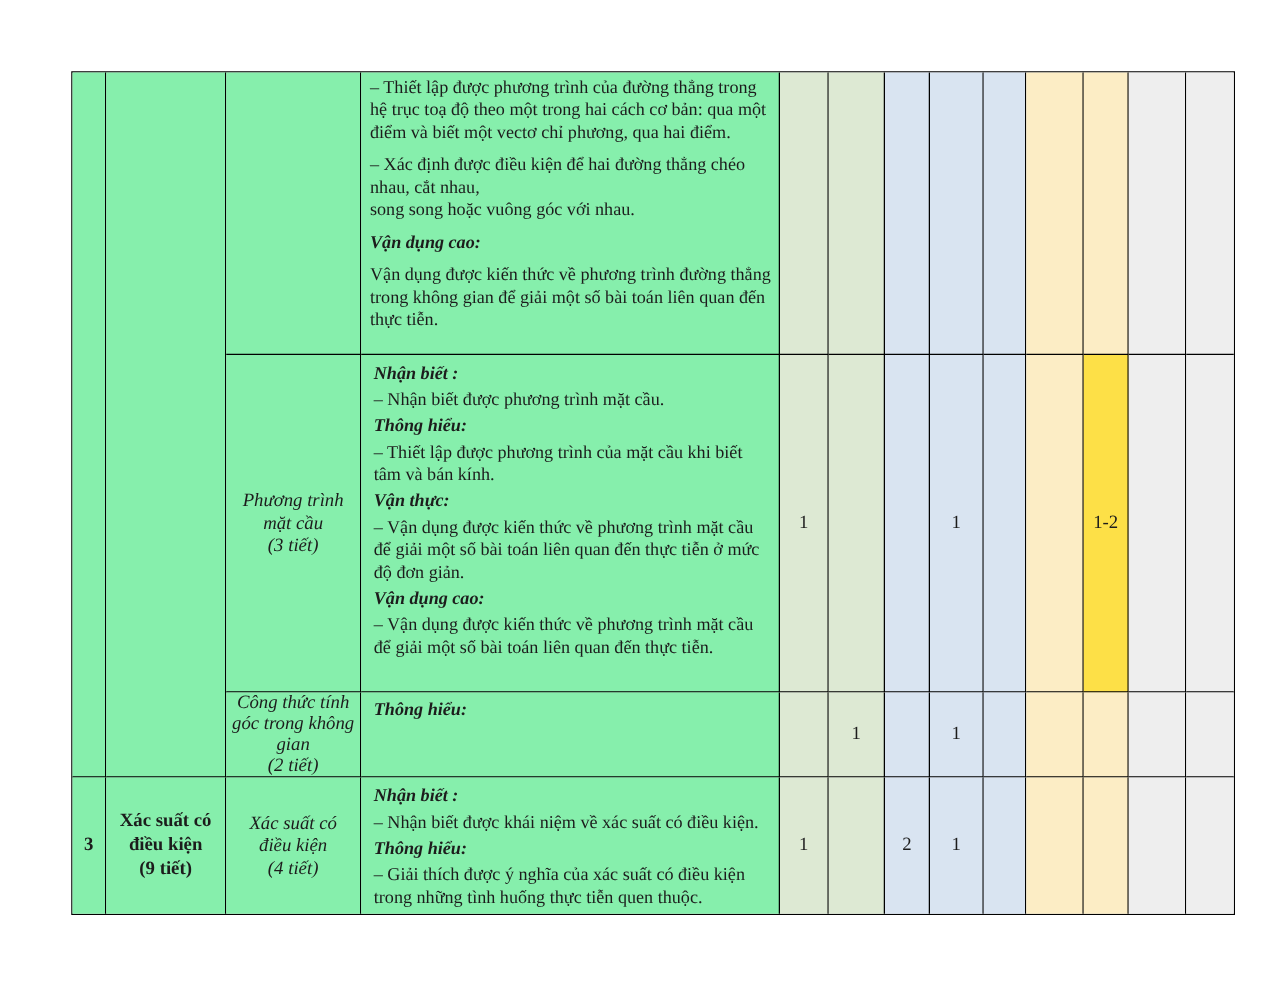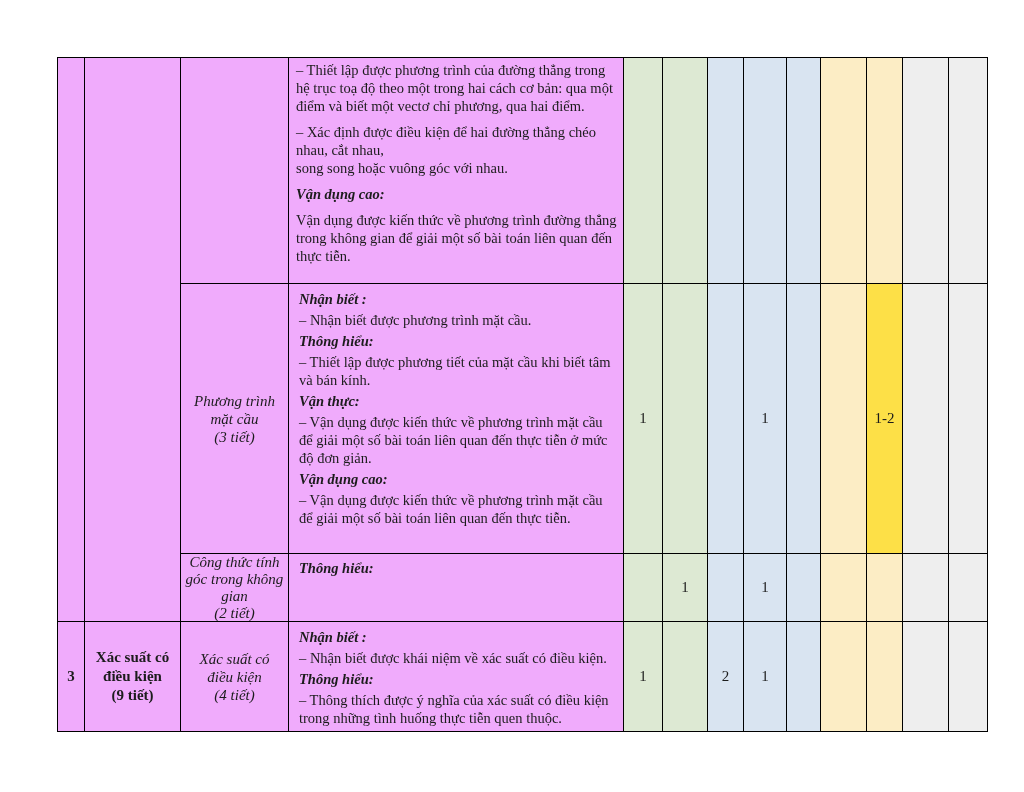--- a/index.html
+++ b/index.html
@@ -20,21 +20,21 @@
     display:grid;
     grid-template-columns:27px 96px 108px 335px 39px 45px 36px 43px 34px 46px 36px 46px 38px;
     grid-template-rows:226px 270px 68px 109px;
     border:1px solid #000;
     box-sizing:content-box;
   }
   .cell{
     border-right:1px solid #000;
     border-bottom:1px solid #000;
     overflow:hidden;
-    background:#f0abfc;
+    background:#86efac;
     box-sizing:border-box;
   }
   .last-col{border-right:none;}
   .last-row{border-bottom:none;}
   .req{
     padding:3px 6px 2px 7px;
     font-size:14.5px;
     line-height:18px;
     text-align:left;
   }
@@ -94,21 +94,21 @@
     <div class="cell score last-col" style="grid-area: 1 / 13 / 2 / 14; background-color: rgb(238, 238, 238);"></div>
 
     <div class="cell sub" style="grid-area:2/3/3/4">
       <div>Phương trình mặt cầu</div>
       <div>(3 tiết)</div>
     </div>
     <div class="cell req" style="grid-area:2/4/3/5">
       <p class="line hd">Nhận biết :</p>
       <p class="line">– Nhận biết được phương trình mặt cầu.</p>
       <p class="line hd">Thông hiểu:</p>
-      <p class="line">– Thiết lập được phương tiết của mặt cầu khi biết tâm và bán kính.</p>
+      <p class="line">– Thiết lập được phương trình của mặt cầu khi biết tâm và bán kính.</p>
       <p class="line hd">Vận thực:</p>
       <p class="line">– Vận dụng được kiến thức về phương trình mặt cầu để giải một số bài toán liên quan đến thực tiễn ở mức độ đơn giản.</p>
       <p class="line hd">Vận dụng cao:</p>
       <p class="line">– Vận dụng được kiến thức về phương trình mặt cầu để giải một số bài toán liên quan đến thực tiễn.</p>
     </div>
     <div class="cell score" style="grid-area: 2 / 5 / 3 / 6; background-color: rgb(221, 233, 211);">1</div>
     <div class="cell score" style="grid-area: 2 / 6 / 3 / 7; background-color: rgb(221, 233, 211);"></div>
     <div class="cell score" style="grid-area: 2 / 7 / 3 / 8; background-color: rgb(217, 228, 241);"></div>
     <div class="cell score" style="grid-area: 2 / 8 / 3 / 9; background-color: rgb(217, 228, 241);">1</div>
     <div class="cell score" style="grid-area: 2 / 9 / 3 / 10; background-color: rgb(217, 228, 241);"></div>
@@ -140,21 +140,21 @@
       <div>(9 tiết)</div>
     </div>
     <div class="cell sub last-row" style="grid-area:4/3/5/4">
       <div>Xác suất có điều kiện</div>
       <div>(4 tiết)</div>
     </div>
     <div class="cell req last-row" style="grid-area:4/4/5/5">
       <p class="line hd">Nhận biết :</p>
       <p class="line">– Nhận biết được khái niệm về xác suất có điều kiện.</p>
       <p class="line hd">Thông hiểu:</p>
-      <p class="line">– Thông thích được ý nghĩa của xác suất có điều kiện trong những tình huống thực tiễn quen thuộc.</p>
+      <p class="line">– Giải thích được ý nghĩa của xác suất có điều kiện trong những tình huống thực tiễn quen thuộc.</p>
     </div>
     <div class="cell score last-row" style="grid-area: 4 / 5 / 5 / 6; background-color: rgb(221, 233, 211);">1</div>
     <div class="cell score last-row" style="grid-area: 4 / 6 / 5 / 7; background-color: rgb(221, 233, 211);"></div>
     <div class="cell score last-row" style="grid-area: 4 / 7 / 5 / 8; background-color: rgb(217, 228, 241);">2</div>
     <div class="cell score last-row" style="grid-area: 4 / 8 / 5 / 9; background-color: rgb(217, 228, 241);">1</div>
     <div class="cell score last-row" style="grid-area: 4 / 9 / 5 / 10; background-color: rgb(217, 228, 241);"></div>
     <div class="cell score last-row" style="grid-area: 4 / 10 / 5 / 11; background-color: rgb(252, 237, 197);"></div>
     <div class="cell score last-row" style="grid-area: 4 / 11 / 5 / 12; background-color: rgb(252, 237, 197);"></div>
     <div class="cell score last-row" style="grid-area: 4 / 12 / 5 / 13; background-color: rgb(238, 238, 238);"></div>
     <div class="cell score last-row last-col" style="grid-area: 4 / 13 / 5 / 14; background-color: rgb(238, 238, 238);"></div>

